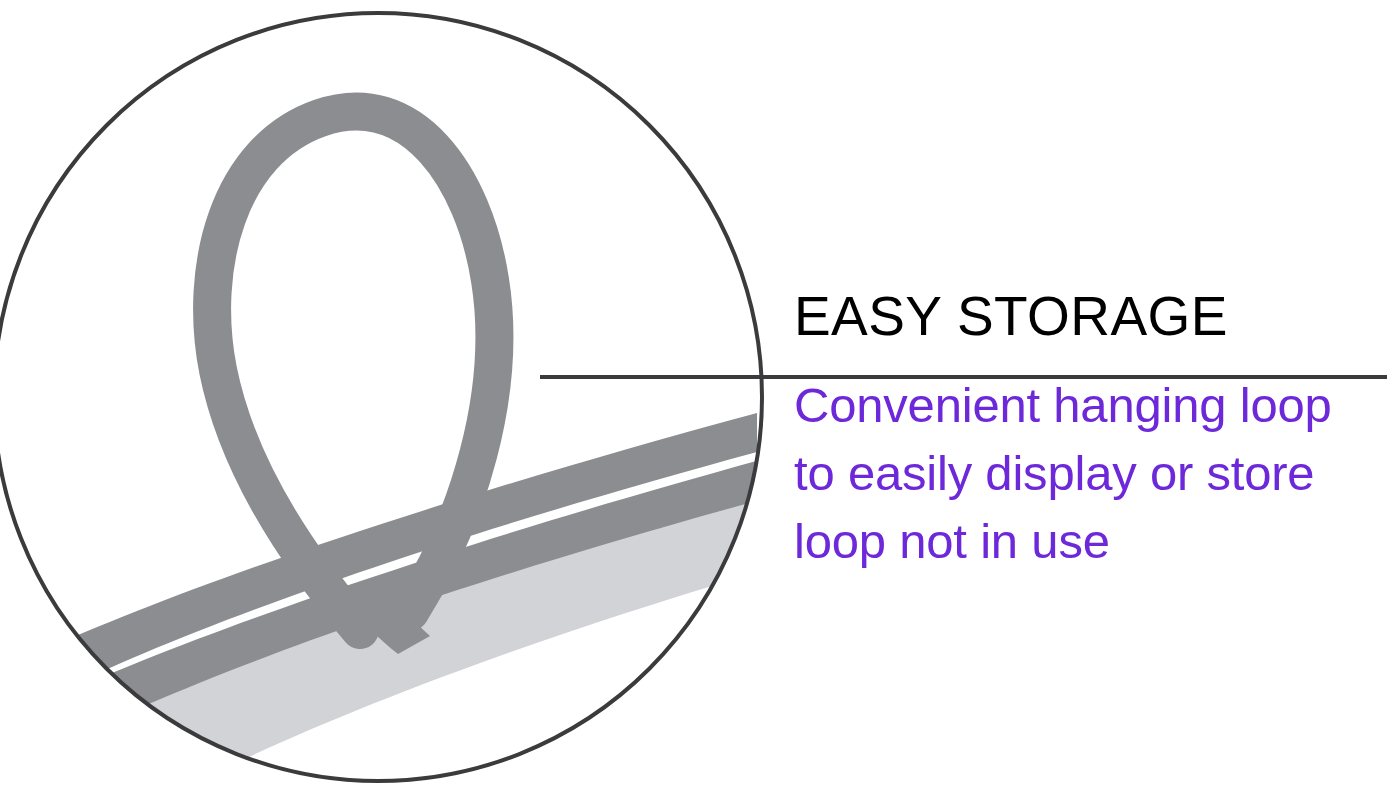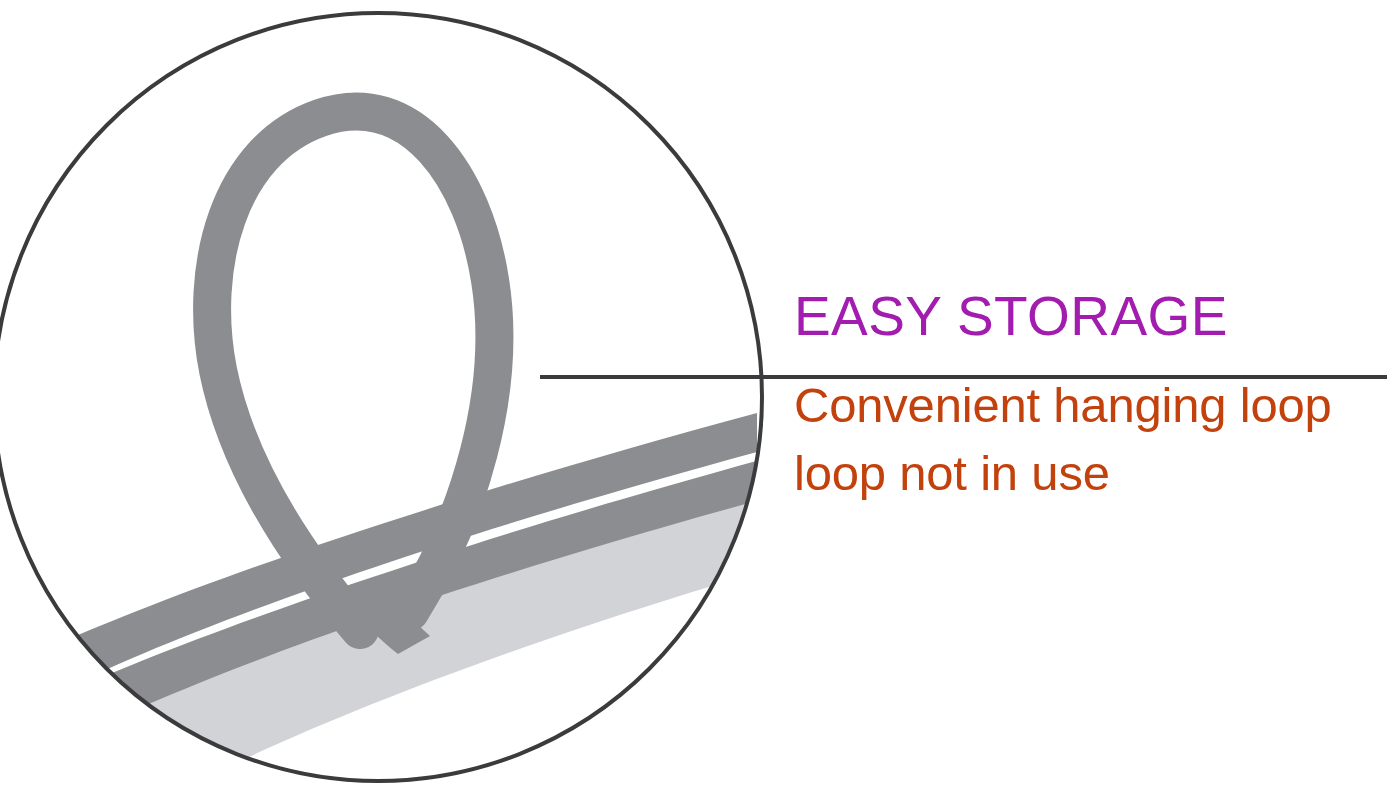--- a/index.html
+++ b/index.html
@@ -35,32 +35,32 @@
     left: 794px;
     top: 283px;
     width: 580px;
   }
   #feature-title {
     font-family: "Liberation Sans", sans-serif;
     font-size: 55px;
     font-weight: 400;
     letter-spacing: 0.4px;
     line-height: 66px;
-    color: #a21caf;
+    color: #000000;
     margin: 0;
     white-space: nowrap;
   }
   #feature-description {
     margin: 0;
     padding-top: 22px;
     font-family: "Liberation Sans", sans-serif;
     font-size: 49px;
     font-weight: 400;
     line-height: 68px;
-    color: #c2410c;
+    color: #6d28d9;
     letter-spacing: -0.2px;
   }
   #feature-description .line {
     display: block;
     white-space: nowrap;
   }
 </style>
 </head>
 <body>
 
@@ -111,17 +111,18 @@
     <circle cx="378" cy="397" r="384" fill="none" stroke="#3b3b3d" stroke-width="4"></circle>
 
     <line x1="540" y1="377" x2="1387" y2="377" stroke="#3b3b3d" stroke-width="4" stroke-linecap="butt"></line>
 
   </svg>
 
   <div id="callout-text">
     <h1 id="feature-title">EASY STORAGE</h1>
     <p id="feature-description">
       <span class="line">Convenient hanging loop</span>
+      <span class="line">to easily display or store</span>
       <span class="line">loop not in use</span>
     </p>
   </div>
 
 </div>
 
 </body></html>

